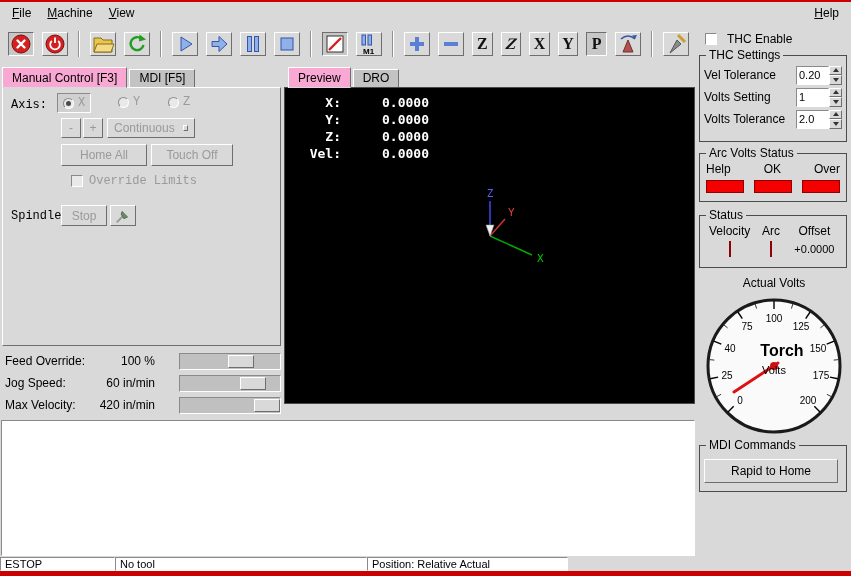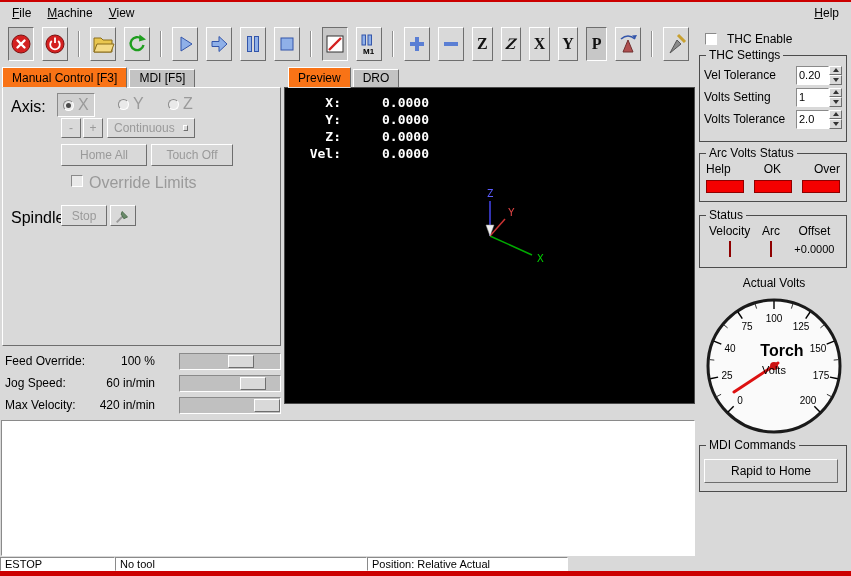--- a/index.html
+++ b/index.html
@@ -8,32 +8,32 @@
 .abs{position:absolute;}
 .strip{position:absolute;left:0;width:851px;background:#cc0000;}
 #strip-top{top:0;height:2px;}
 #strip-bottom{bottom:0;height:5px;}
 .menubar{position:absolute;top:2px;left:0;width:851px;height:22px;display:flex;align-items:center;padding:0 4px;background:#d9d9d9;}
 .menu-item{display:inline-block;padding:3px 8px;}
 .menu-item::first-letter{text-decoration:underline;}
 .menu-spacer{flex:1;}
 .left-main{position:absolute;left:0;top:24px;width:697px;height:533px;}
 .toolbar{position:absolute;left:0;top:0;width:697px;height:40px;display:flex;align-items:center;padding:0 4px;}
-.tbtn{width:28px;height:34px;margin:0 4px;display:flex;align-items:center;justify-content:center;background:#d9d9d9;border:1px solid;border-color:#ffffff #6e6e6e #6e6e6e #ffffff;}
+.tbtn{width:28px;height:24px;margin:0 4px;display:flex;align-items:center;justify-content:center;background:#d9d9d9;border:1px solid;border-color:#ffffff #6e6e6e #6e6e6e #ffffff;}
 .tbtn.pressed{border-color:#6e6e6e #ffffff #ffffff #6e6e6e;background:#c7c7c7;}
 .tsep{width:2px;height:26px;margin:0 6px;border-left:1px solid #909090;border-right:1px solid #ffffff;}
 .licon{font-family:"Liberation Serif",serif;font-weight:bold;font-size:16px;line-height:1;color:#111;}
 .skew{display:inline-block;transform:skewX(-18deg);}
 .tabbar{position:absolute;height:22px;display:flex;align-items:flex-end;}
 .tab{padding:3px 9px 2px;margin-right:2px;border:1px solid;border-color:#ffffff #6e6e6e #d9d9d9 #ffffff;white-space:nowrap;}
-.tab.active{background:#f97316;z-index:2;}
+.tab.active{background:#f9a8d4;z-index:2;}
 .tab.inactive{background:#c3c3c3;padding-top:1px;border-bottom-color:#9a9a9a;}
 .frame{position:absolute;background:#d9d9d9;border:1px solid;border-color:#ffffff #6e6e6e #6e6e6e #ffffff;}
 .manual-frame{left:2px;top:63px;width:279px;height:259px;}
-.flabel{font-size:16px;}
+.flabel{font-size:12px;font-family:Liberation Mono, monospace;}
 .dis{color:#9a9a9a;}
 .btn{display:inline-flex;align-items:center;justify-content:center;background:#d9d9d9;border:1px solid;border-color:#ffffff #6e6e6e #6e6e6e #ffffff;font-size:12px;}
 .radio{display:inline-block;width:11px;height:11px;border-radius:50%;background:#e9e9e9;border:1px solid;border-color:#8a8a8a #ffffff #ffffff #8a8a8a;}
 .radio.sel::after{content:"";display:block;width:5px;height:5px;margin:2px auto;border-radius:50%;background:#4a4a4a;}
 .radio-wrap{display:inline-flex;align-items:center;gap:4px;padding:2px 5px;}
 .radio-wrap.sel{border:1px solid;border-color:#8a8a8a #ffffff #ffffff #8a8a8a;background:#d0d0d0;}
 .cb{display:inline-block;width:12px;height:12px;background:#ffffff;border:1px solid;border-color:#8a8a8a #ffffff #ffffff #8a8a8a;}
 .combo{display:inline-flex;align-items:center;padding:0 6px;background:#d9d9d9;border:1px solid;border-color:#ffffff #6e6e6e #6e6e6e #ffffff;}
 .combo-ind{width:10px;height:6px;margin-left:8px;background:#d9d9d9;border:1px solid;border-color:#ffffff #6e6e6e #6e6e6e #ffffff;}
 .sliders{position:absolute;left:2px;top:326px;width:279px;}

